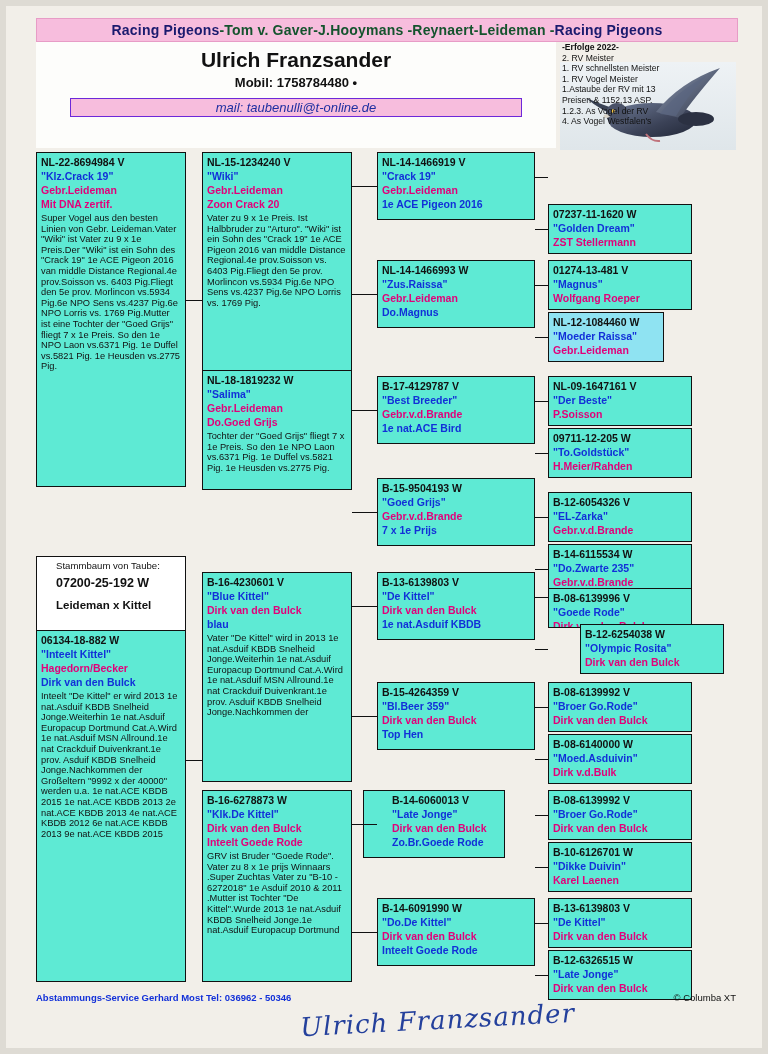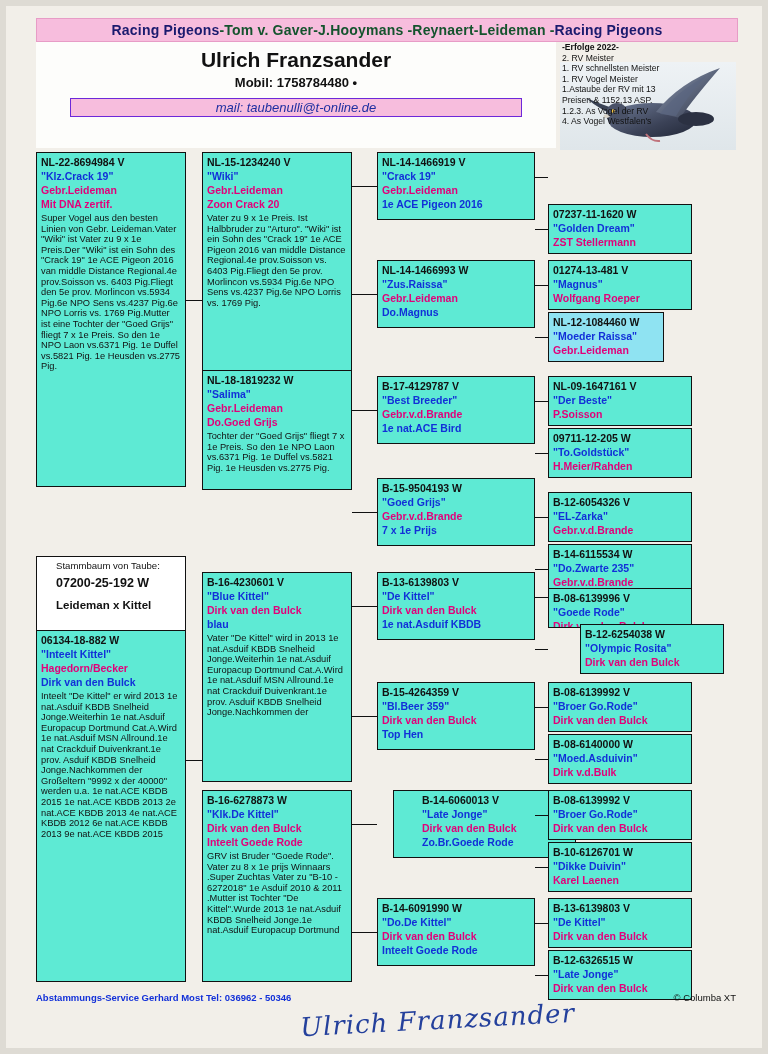--- a/index.html
+++ b/index.html
@@ -220,21 +220,21 @@
     <div class="nm">1e nat.Asduif KBDB</div>
   </div>
 
   <div class="cell" style="left:377px;top:682px;width:158px;height:68px;">
     <div class="ring">B-15-4264359 V</div>
     <div class="nm">"Bl.Beer 359"</div>
     <div class="br">Dirk van den Bulck</div>
     <div class="nm">Top Hen</div>
   </div>
 
-  <div class="cell" style="left:393px;top:790px;width:183px;height:68px;padding-left:28px;">
+  <div class="cell" style="left:363px;top:790px;width:142px;height:68px;padding-left:28px;">
     <div class="ring">B-14-6060013 V</div>
     <div class="nm">"Late Jonge"</div>
     <div class="br">Dirk van den Bulck</div>
     <div class="nm">Zo.Br.Goede Rode</div>
   </div>
 
   <div class="cell" style="left:377px;top:898px;width:158px;height:68px;">
     <div class="ring">B-14-6091990 W</div>
     <div class="nm">"Do.De Kittel"</div>
     <div class="br">Dirk van den Bulck</div>

